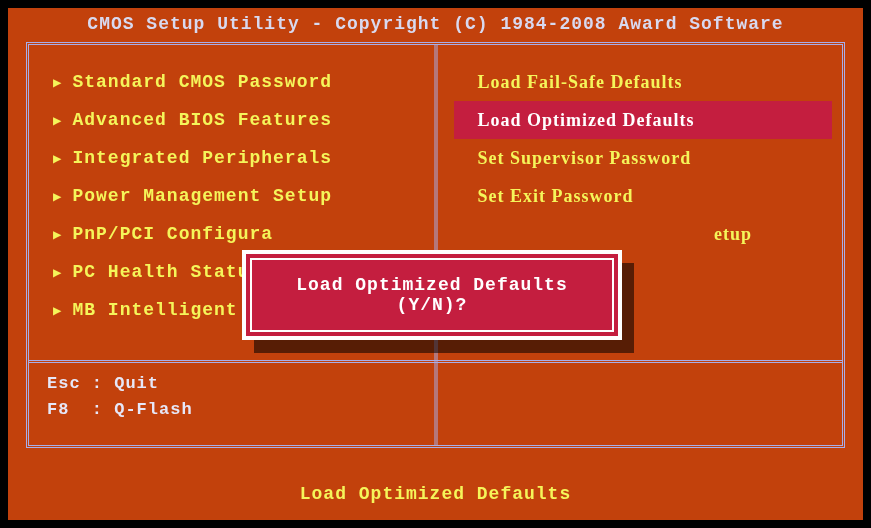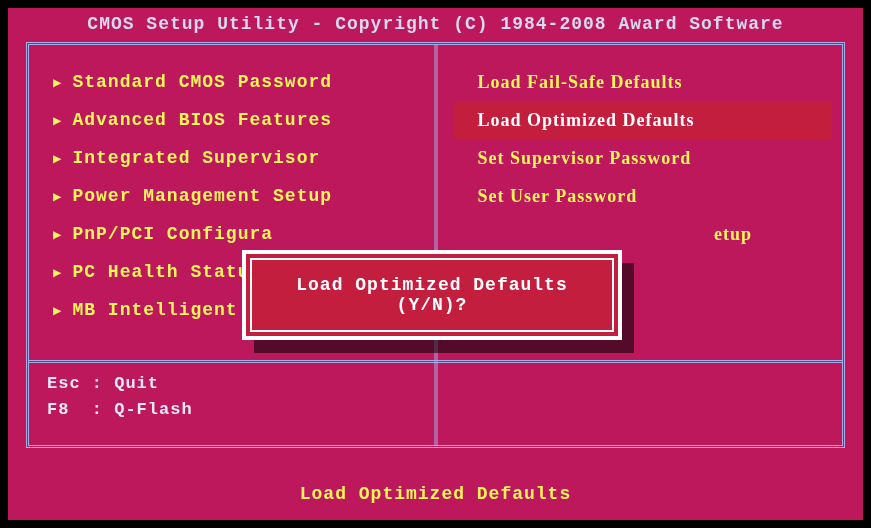--- a/index.html
+++ b/index.html
@@ -11,21 +11,21 @@
     background: #000;
     font-family: "Courier New", monospace;
     font-weight: bold;
     font-size: 18px;
     color: #f5f55a;
     overflow: hidden;
   }
   .screen {
     position: absolute;
     left: 8px; top: 8px; right: 8px; bottom: 8px;
-    background: #be185d;
+    background: #c2410c;
     padding: 0;
   }
   .title {
     text-align: center;
     color: #d8d9f0;
     padding: 6px 0 4px;
     letter-spacing: 1px;
   }
   .main-box {
     position: absolute;
@@ -138,21 +138,21 @@
       <div class="menu-item">
         <span class="arrow">▶</span>
         <span>Standard CMOS Password</span>
       </div>
       <div class="menu-item">
         <span class="arrow">▶</span>
         <span>Advanced BIOS Features</span>
       </div>
       <div class="menu-item">
         <span class="arrow">▶</span>
-        <span>Integrated Supervisor</span>
+        <span>Integrated Peripherals</span>
       </div>
       <div class="menu-item">
         <span class="arrow">▶</span>
         <span>Power Management Setup</span>
       </div>
       <div class="menu-item">
         <span class="arrow">▶</span>
         <span>PnP/PCI Configura</span>
       </div>
       <div class="menu-item">
@@ -169,21 +169,21 @@
       <div class="menu-item plain">
         <span>Load Fail-Safe Defaults</span>
       </div>
       <div class="menu-item plain selected">
         <span>Load Optimized Defaults</span>
       </div>
       <div class="menu-item plain">
         <span>Set Supervisor Password</span>
       </div>
       <div class="menu-item plain">
-        <span>Set User Password</span>
+        <span>Set Exit Password</span>
       </div>
       <div class="menu-item plain" style="justify-content:flex-end; padding-right:80px;">
         <span>etup</span>
       </div>
     </div>
 
     <div class="hsep"></div>
 
     <div class="helpbar">
       <div class="help-col">Esc : Quit

